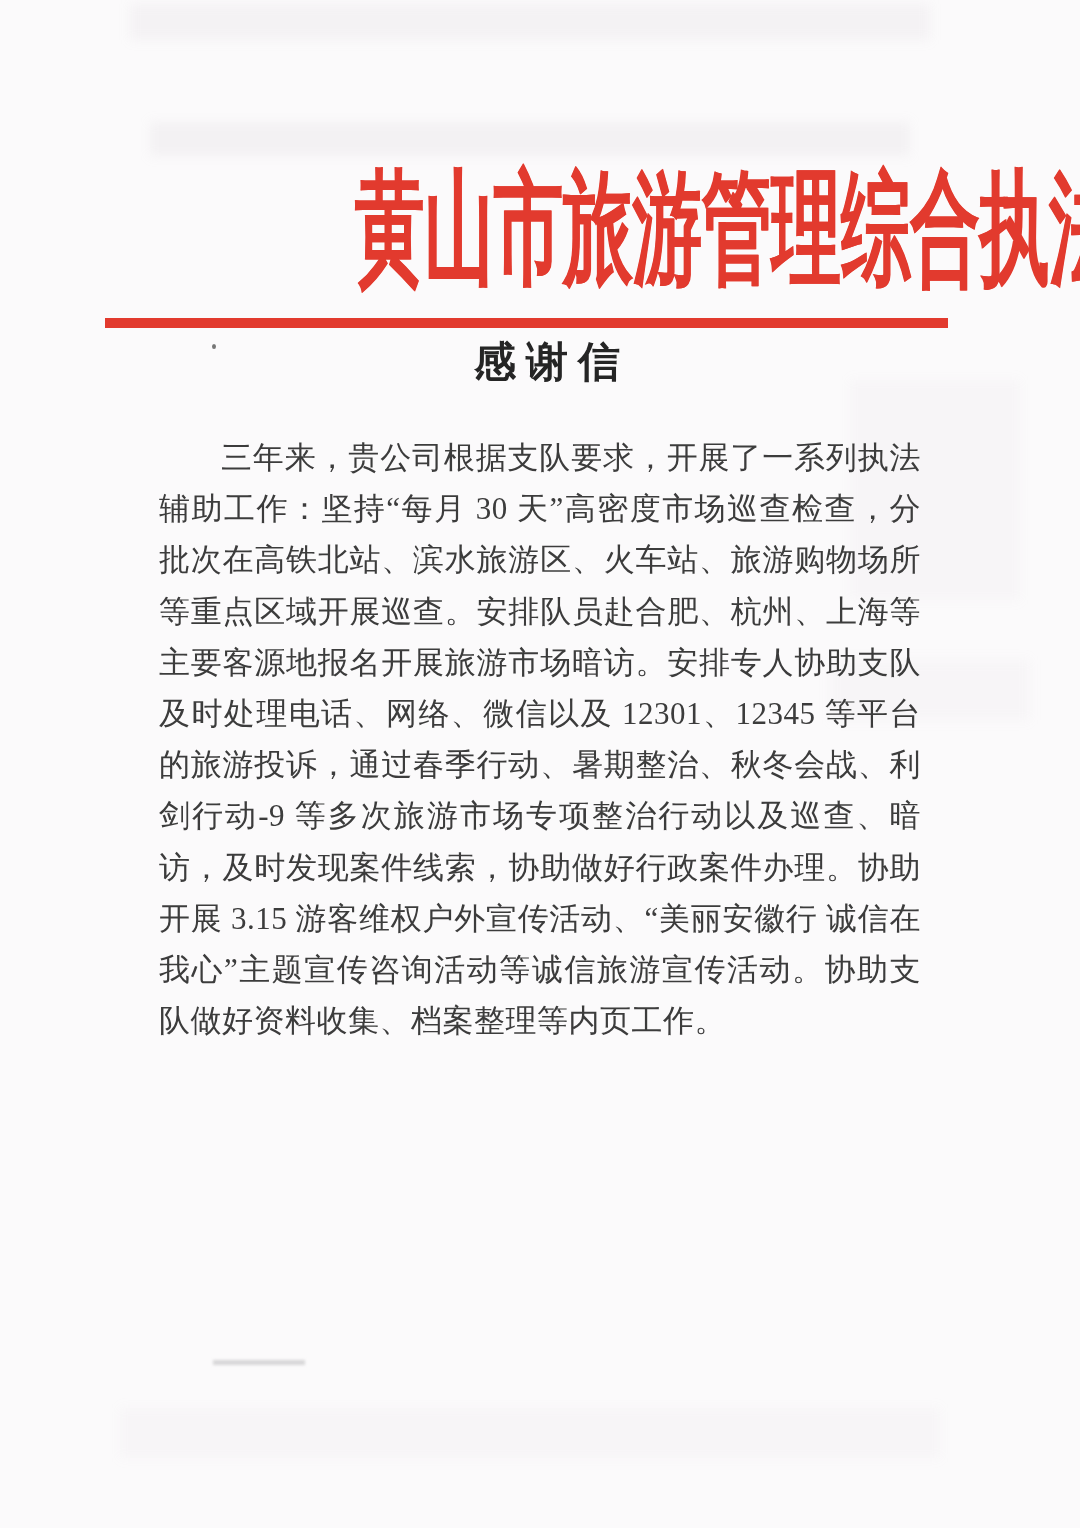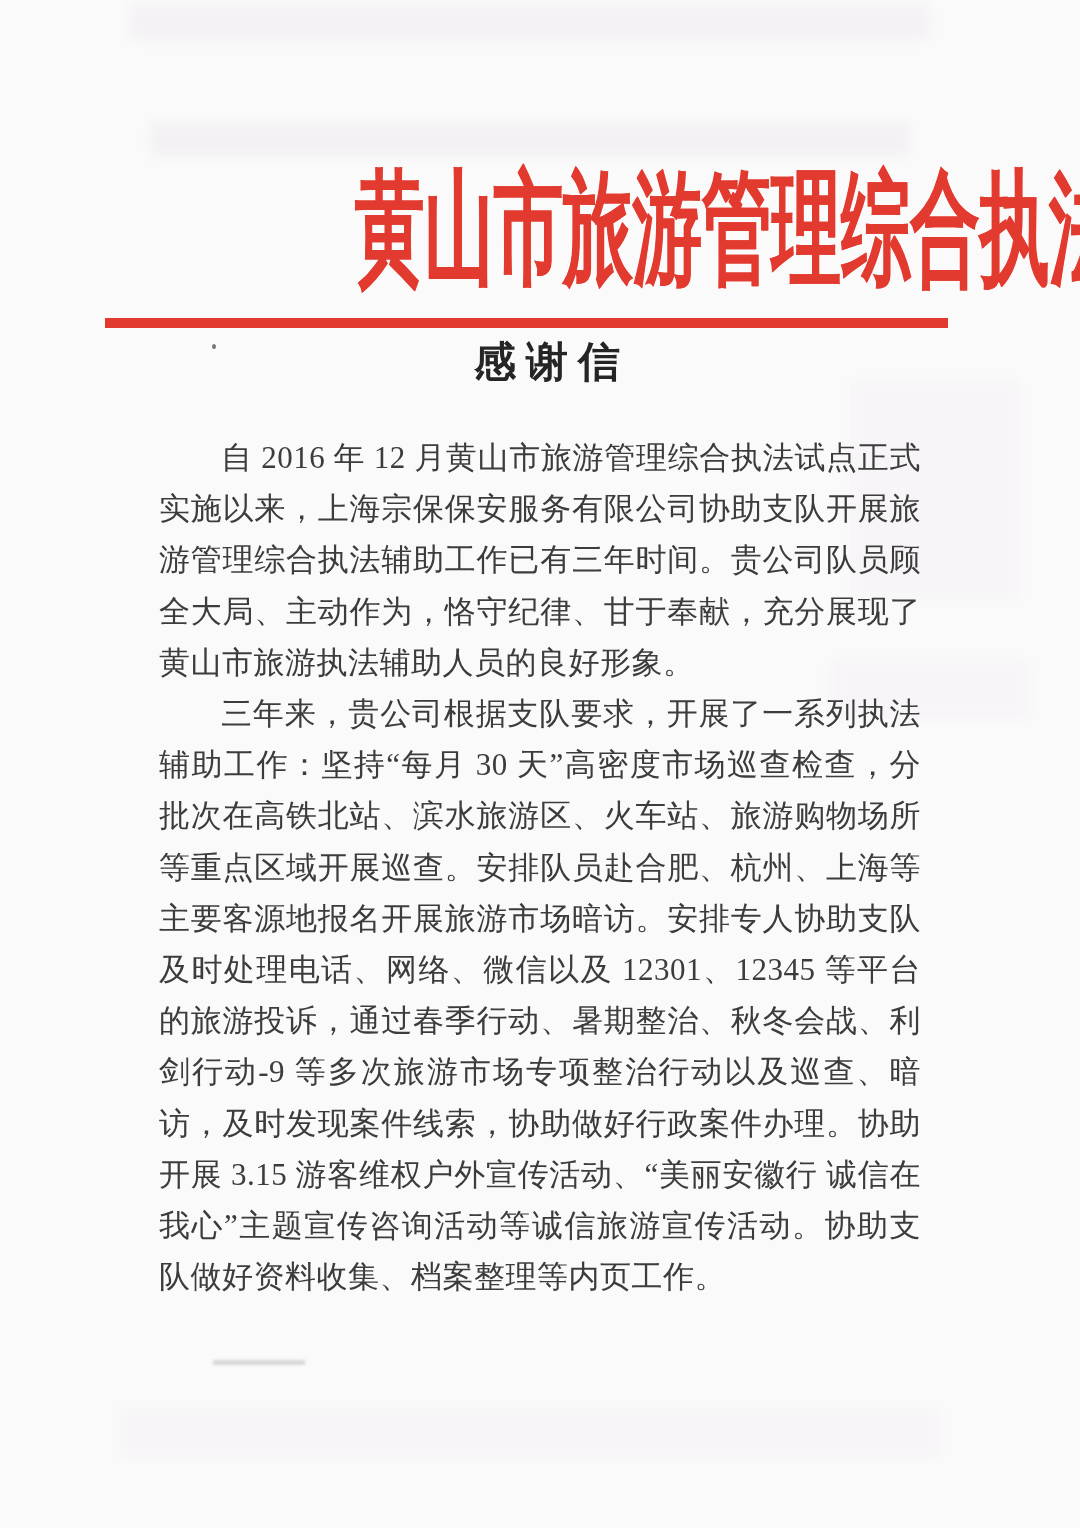--- a/index.html
+++ b/index.html
@@ -123,17 +123,16 @@
 
   <div class="letterhead">
     <span class="letterhead-text">黄山市旅游管理综合执法支队</span>
   </div>
 
   <div class="red-rule"></div>
 
   <div class="doc-title">感谢信</div>
 
   <div class="letter-body">
-    <p class="para">自 2016 年 12 月黄山市旅游管理综合执法试点正式实施以来，上海宗保保安服务有限公司协助支队开展旅游管理综合执法辅助工作已有三年时间。贵公司队员顾全大局、主动作为，恪守纪律、甘于奉献，充分展现了黄山市旅游执法辅助人员的良好形象。</p>
     <p class="para">三年来，贵公司根据支队要求，开展了一系列执法辅助工作：坚持“每月 30 天”高密度市场巡查检查，分批次在高铁北站、滨水旅游区、火车站、旅游购物场所等重点区域开展巡查。安排队员赴合肥、杭州、上海等主要客源地报名开展旅游市场暗访。安排专人协助支队及时处理电话、网络、微信以及 12301、12345 等平台的旅游投诉，通过春季行动、暑期整治、秋冬会战、利剑行动-9 等多次旅游市场专项整治行动以及巡查、暗访，及时发现案件线索，协助做好行政案件办理。协助开展 3.15 游客维权户外宣传活动、“美丽安徽行 诚信在我心”主题宣传咨询活动等诚信旅游宣传活动。协助支队做好资料收集、档案整理等内页工作。</p>
   </div>
 
 </div>
 
 </body></html>

